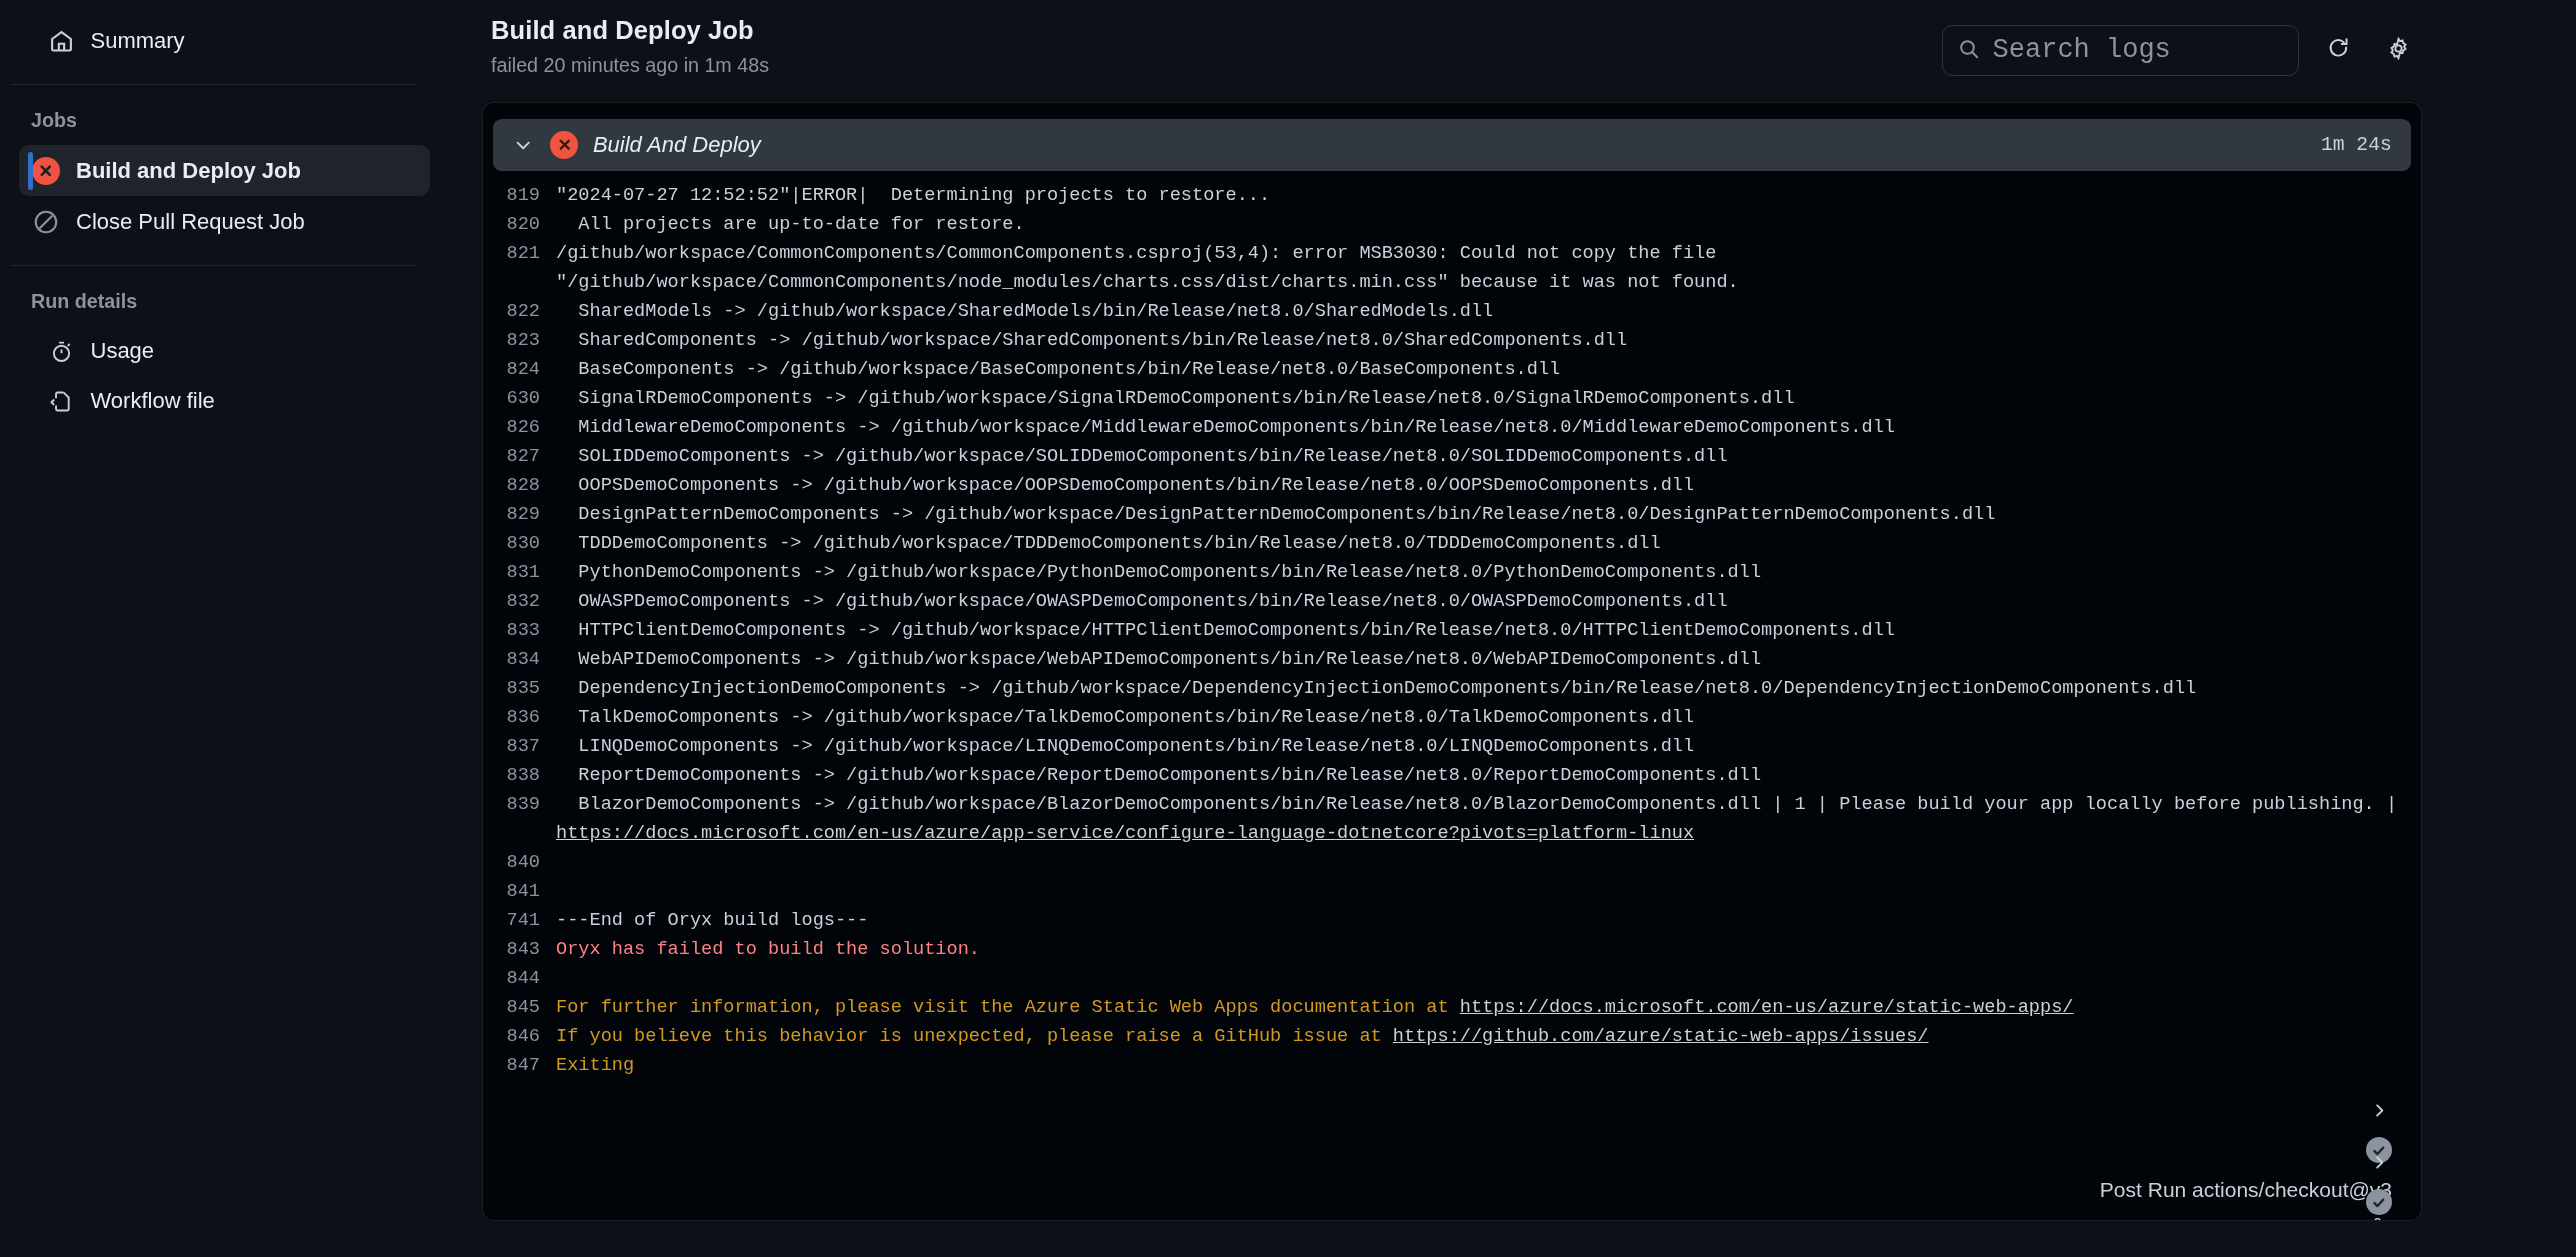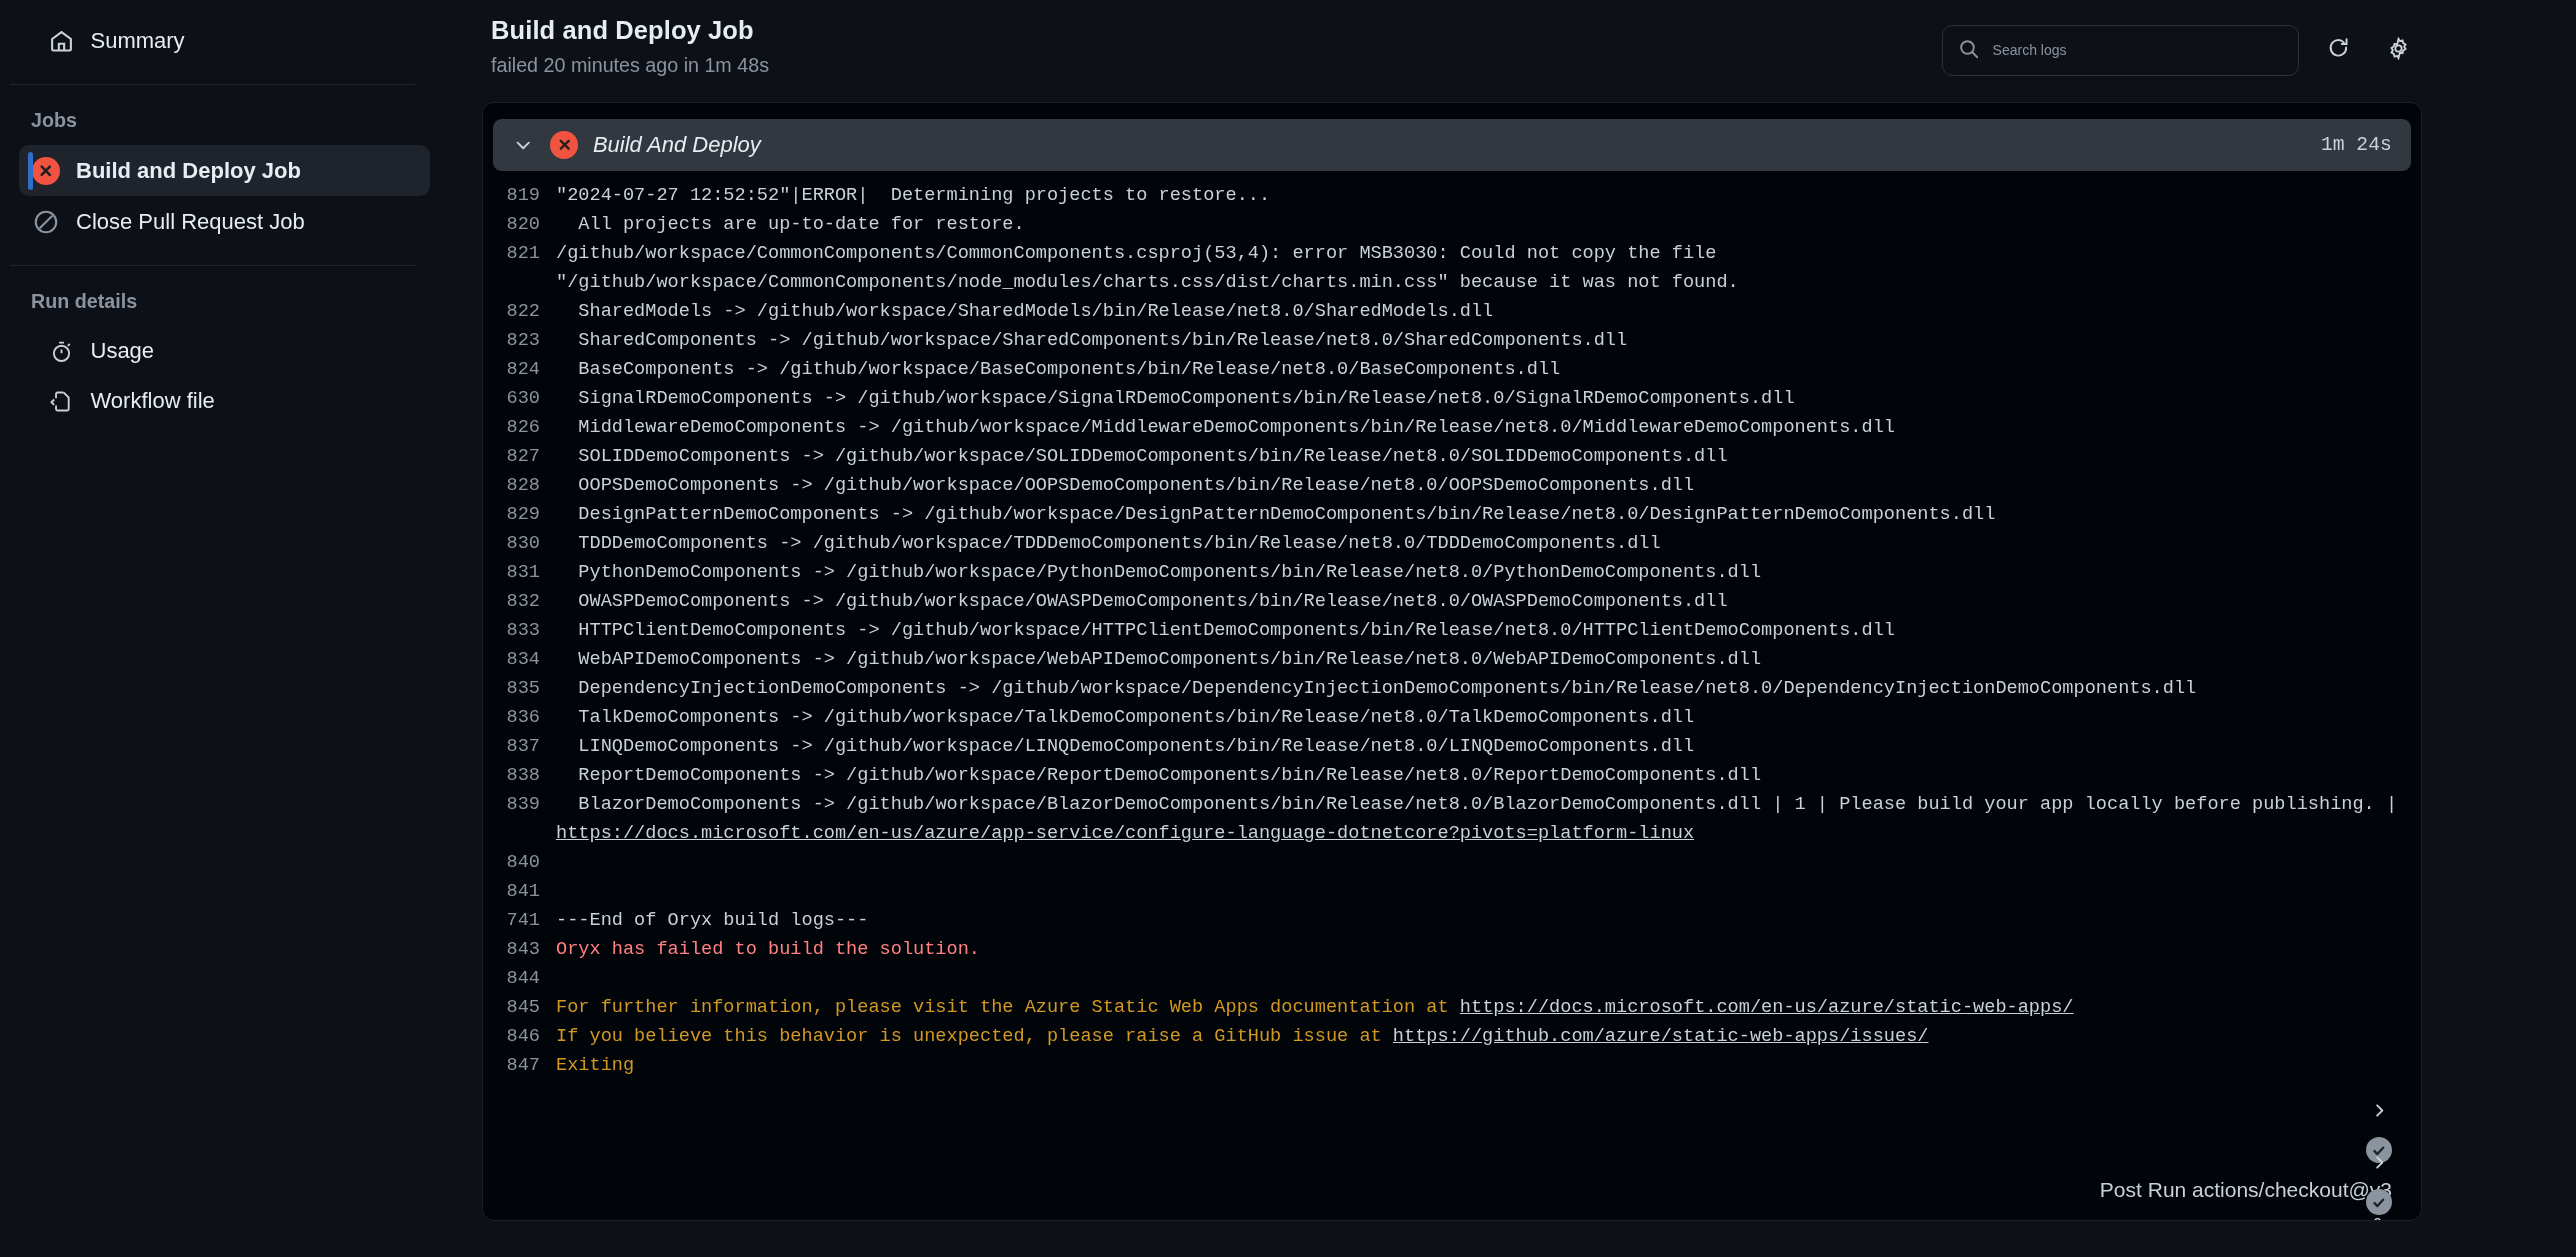--- a/index.html
+++ b/index.html
@@ -169,22 +169,22 @@
     padding: 0 14.6px;
   }
 
   .search-box input {
     flex: 1 1 auto;
     min-width: 0;
     background: transparent;
     border: none;
     outline: none;
     color: #eab308;
-    font-size: 14px;
-    font-family: Liberation Sans, sans-serif;
+    font-size: 27px;
+    font-family: Liberation Mono, monospace;
   }
   .search-box input::placeholder { color: #8b949e; }
 
   .tool-btn {
     width: 41px;
     height: 41px;
     display: flex;
     align-items: center;
     justify-content: center;
     background: transparent;

